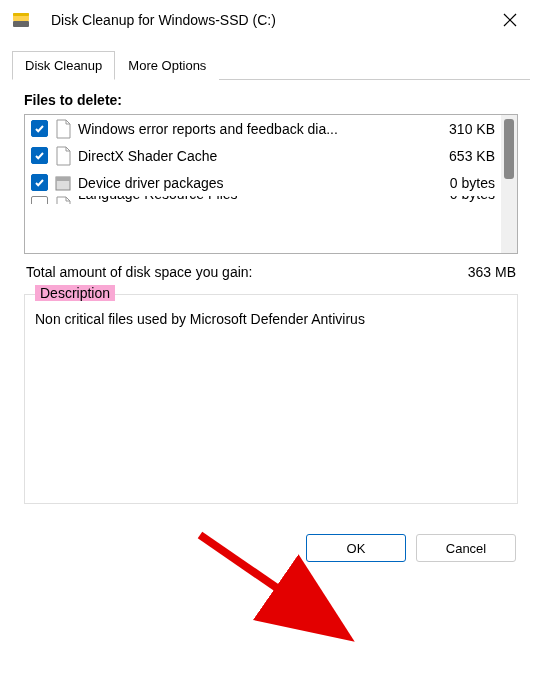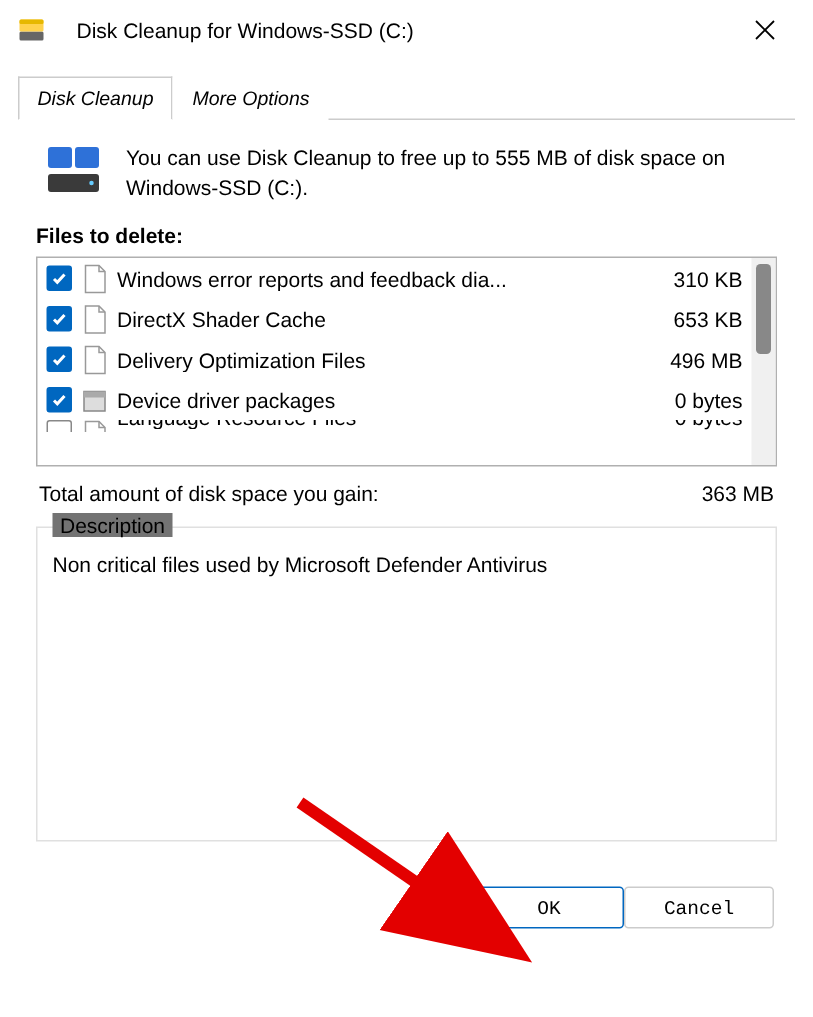--- a/index.html
+++ b/index.html
@@ -46,21 +46,20 @@
     }
     .tab {
       padding: 6px 12px;
       font-size: 13px;
       cursor: pointer;
       background: #fff;
       border: 1px solid transparent;
       border-bottom: none;
       position: relative;
       top: 1px;
-      font-style: italic;
     }
     .tab.active {
       border: 1px solid #ccc;
       border-bottom: 1px solid #fff;
       background: #fff;
     }
     .tab-content {
       padding: 12px;
     }
     .intro-row {
@@ -168,35 +167,35 @@
     .description-group {
       border: 1px solid #e0e0e0;
       position: relative;
       padding: 12px 10px;
       height: 210px;
     }
     .description-legend {
       position: absolute;
       top: -10px;
       left: 10px;
-      background: #737373;
+      background: #f9a8d4;
       padding: 0 5px;
       font-size: 14px;
       color: #000;
     }
     .description-text {
       font-size: 14px;
       color: #000;
       padding-top: 4px;
     }
     .button-row {
       display: flex;
       justify-content: flex-end;
+      gap: 10px;
       padding: 18px 14px 0 0;
-      font-family: Liberation Mono, monospace;
     }
     .btn {
       width: 100px;
       height: 28px;
       border: 1px solid #ccc;
       background: #fff;
       font-size: 13px;
       font-family: inherit;
       cursor: pointer;
       border-radius: 3px;
@@ -232,31 +231,20 @@
 </div>
 
 <div class="tabs-container">
   <div class="tabs">
     <div class="tab active">Disk Cleanup</div>
     <div class="tab">More Options</div>
   </div>
 
   <div class="tab-content">
 
-    <div class="intro-row">
-      <span class="drive-icon">
-        <svg viewBox="0 0 40 36">
-          <rect x="2" y="2" width="16" height="14" rx="2" fill="#2e71d8"></rect>
-          <rect x="20" y="2" width="16" height="14" rx="2" fill="#2e71d8"></rect>
-          <rect x="2" y="20" width="34" height="12" rx="2" fill="#3a3a3a"></rect>
-          <circle cx="31" cy="26" r="1.5" fill="#6cf"></circle>
-        </svg>
-      </span>
-      <div class="intro-text">You can use Disk Cleanup to free up to 555 MB of disk space on Windows-SSD (C:).</div>
-    </div>
 
     <div class="files-label">Files to delete:</div>
 
     <div class="file-list-wrap">
       <div class="file-list" id="file-list">
           <div class="file-row">
             <span class="checkbox checked">
               <svg width="11" height="11" viewBox="0 0 11 11">
                 <path d="M2 6 l2.2 2.2 L9 3" stroke="#fff" stroke-width="2" fill="none"></path>
               </svg>
@@ -281,33 +269,20 @@
             <span class="file-name">DirectX Shader Cache</span>
             <span class="file-size">653 KB</span>
           </div>
           <div class="file-row">
             <span class="checkbox checked">
               <svg width="11" height="11" viewBox="0 0 11 11">
                 <path d="M2 6 l2.2 2.2 L9 3" stroke="#fff" stroke-width="2" fill="none"></path>
               </svg>
             </span>
             <span class="file-icon"><svg viewBox="0 0 18 20">
-                <path d="M3 1 h9 l4 4 v14 h-13 z" fill="#fff" stroke="#999"></path>
-                <path d="M12 1 v4 h4" fill="none" stroke="#999"></path>
-              </svg></span>
-            <span class="file-name">Delivery Optimization Files</span>
-            <span class="file-size">496 MB</span>
-          </div>
-          <div class="file-row">
-            <span class="checkbox checked">
-              <svg width="11" height="11" viewBox="0 0 11 11">
-                <path d="M2 6 l2.2 2.2 L9 3" stroke="#fff" stroke-width="2" fill="none"></path>
-              </svg>
-            </span>
-            <span class="file-icon"><svg viewBox="0 0 18 20">
                 <rect x="2" y="4" width="14" height="13" fill="#ddd" stroke="#888"></rect>
                 <rect x="2" y="4" width="14" height="4" fill="#aaa"></rect>
               </svg></span>
             <span class="file-name">Device driver packages</span>
             <span class="file-size">0 bytes</span>
           </div>
           <div class="file-row cut">
             <span class="checkbox "></span>
             <span class="file-icon"><svg viewBox="0 0 18 20">
                 <path d="M3 1 h9 l4 4 v14 h-13 z" fill="#fff" stroke="#999"></path>

